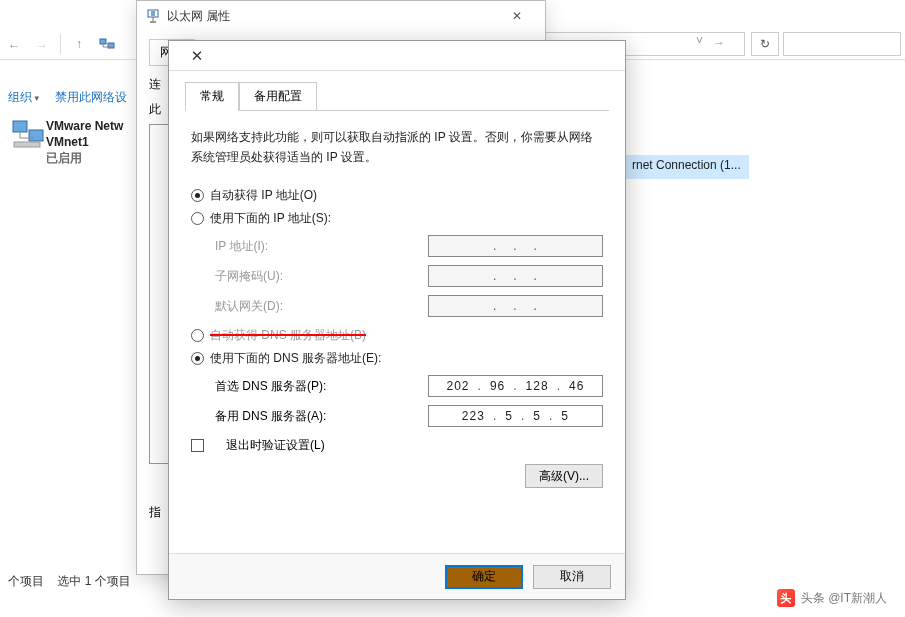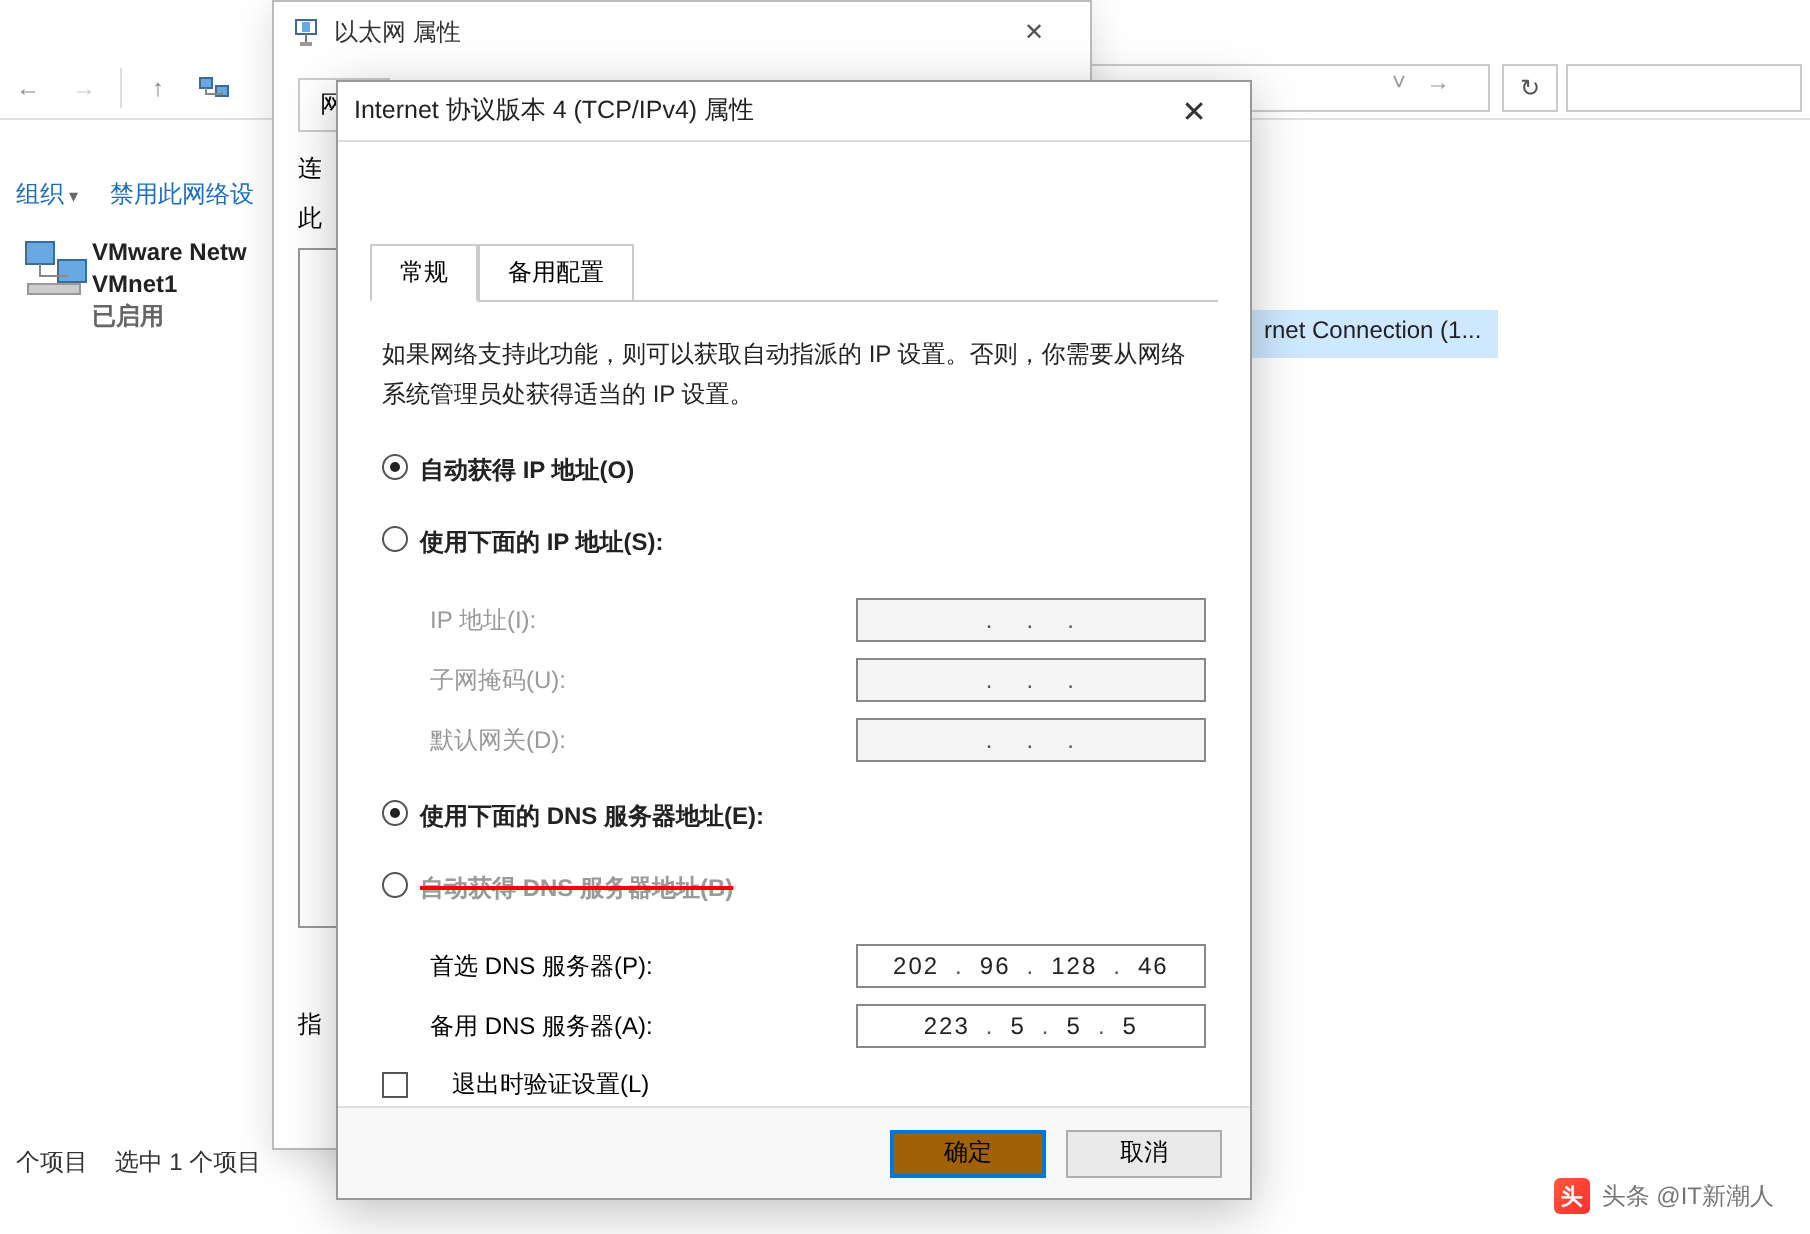--- a/index.html
+++ b/index.html
@@ -41,27 +41,27 @@
 .dlg1 .lbl-row { margin: 10px 0 6px; }
 .dlg1 .this-row { margin-top: 8px; }
 .dlg1 .listframe { border: 1px solid #999; height: 340px; margin-top: 6px; }
 
 
 .dlg2 { position: absolute; left: 168px; top: 40px; width: 458px; height: 560px; background: #fff; border: 1px solid #999; box-shadow: 0 6px 24px rgba(0,0,0,.25); }
 .dlg2 .titlebar { height: 30px; display: flex; align-items: center; padding: 0 8px; border-bottom: 1px solid #ddd; }
 .dlg2 .titlebar .ttl { flex: 1; color: #222; font-size: 12.5px; }
 .dlg2 .titlebar .close { width: 40px; height: 24px; display: flex; align-items: center; justify-content: center; color: #333; font-size: 15px; }
 .dlg2 .body { padding: 10px 16px; }
-.dlg2 .tabstrip { display: flex; border-bottom: 1px solid #ccc; margin-top: 40px; }
+.dlg2 .tabstrip { display: flex; border-bottom: 1px solid #ccc; }
 .dlg2 .tab { padding: 5px 14px; border: 1px solid #ccc; background: #fff; position: relative; top: 1px; }
 .dlg2 .tab.active { border-bottom: 1px solid #fff; }
 .dlg2 .desc { margin: 16px 6px 20px; line-height: 20px; color: #222; }
 
 .dlg2 .group { margin: 2px 6px 10px; }
-.dlg2 .radio-row { display: flex; gap: 6px; margin: 19px 0; color: #222; font-weight: bold; }
+.dlg2 .radio-row { display: flex; align-items: center; gap: 6px; margin: 6px 0; color: #222; }
 .dlg2 .radio { width: 13px; height: 13px; border: 1px solid #555; border-radius: 50%; display: inline-flex; align-items: center; justify-content: center; background: #fff; }
 .dlg2 .radio.checked::after { content: ""; width: 5px; height: 5px; background: #222; border-radius: 50%; }
 .dlg2 .disabled { color: #999; }
 .dlg2 .field-row { display: flex; align-items: center; margin: 8px 0 8px 24px; gap: 28px; }
 .dlg2 .field-row .lbl { width: 190px; }
 .dlg2 .ip-input { width: 180px; height: 22px; border: 1px solid #888; background: #fff; display: flex; align-items: center; justify-content: center; letter-spacing: 1px; color: #222; font-family: Consolas, monospace; font-size: 12px; }
 .dlg2 .ip-input.disabled { color: #aaa; background: #f5f5f5; }
 .dlg2 .ip-input .dot { margin: 0 8px; color: #555; }
 
 .dlg2 .chk-row { display: flex; align-items: center; gap: 22px; margin: 10px 6px; }
@@ -138,21 +138,20 @@
     </div>
     <div class="lbl-row">连</div>
     <div class="this-row">此</div>
     <div class="listframe"></div>
     <div style="margin-top:40px">指</div>
   </div>
 </div>
 
 <div class="dlg2">
   <div class="titlebar">
-    <div class="ttl">Internet 协议版本 4 (TCP/IPv4) 属性</div>
     <div class="close">✕</div>
   </div>
   <div class="body">
     <div class="tabstrip">
       <div class="tab active">常规</div>
       <div class="tab">备用配置</div>
     </div>
 
     <div class="desc">如果网络支持此功能，则可以获取自动指派的 IP 设置。否则，你需要从网络系统管理员处获得适当的 IP 设置。</div>
 
@@ -185,27 +184,27 @@
         <span class="lbl">默认网关(D):</span>
         <span class="ip-input disabled">
             <span class="dot">.</span>
             <span class="dot">.</span>
             <span class="dot">.</span>
           </span>
       </div>
     </div>
 
     <div class="group">
+      <div class="radio-row disabled" style="text-decoration:line-through;text-decoration-color:#f70301;text-decoration-thickness:2px;">
+        <span class="radio"></span>
+        <span>自动获得 DNS 服务器地址(B)</span>
+      </div>
       <div class="radio-row">
         <span class="radio checked"></span>
         <span>使用下面的 DNS 服务器地址(E):</span>
-      </div>
-      <div class="radio-row disabled" style="text-decoration:line-through;text-decoration-color:#f70301;text-decoration-thickness:2px;">
-        <span class="radio"></span>
-        <span>自动获得 DNS 服务器地址(B)</span>
       </div>
       <div class="field-row">
         <span class="lbl">首选 DNS 服务器(P):</span>
         <span class="ip-input">
           <span>202</span>
             <span class="dot">.</span>
             <span>96</span>
             <span class="dot">.</span>
             <span>128</span>
             <span class="dot">.</span>

